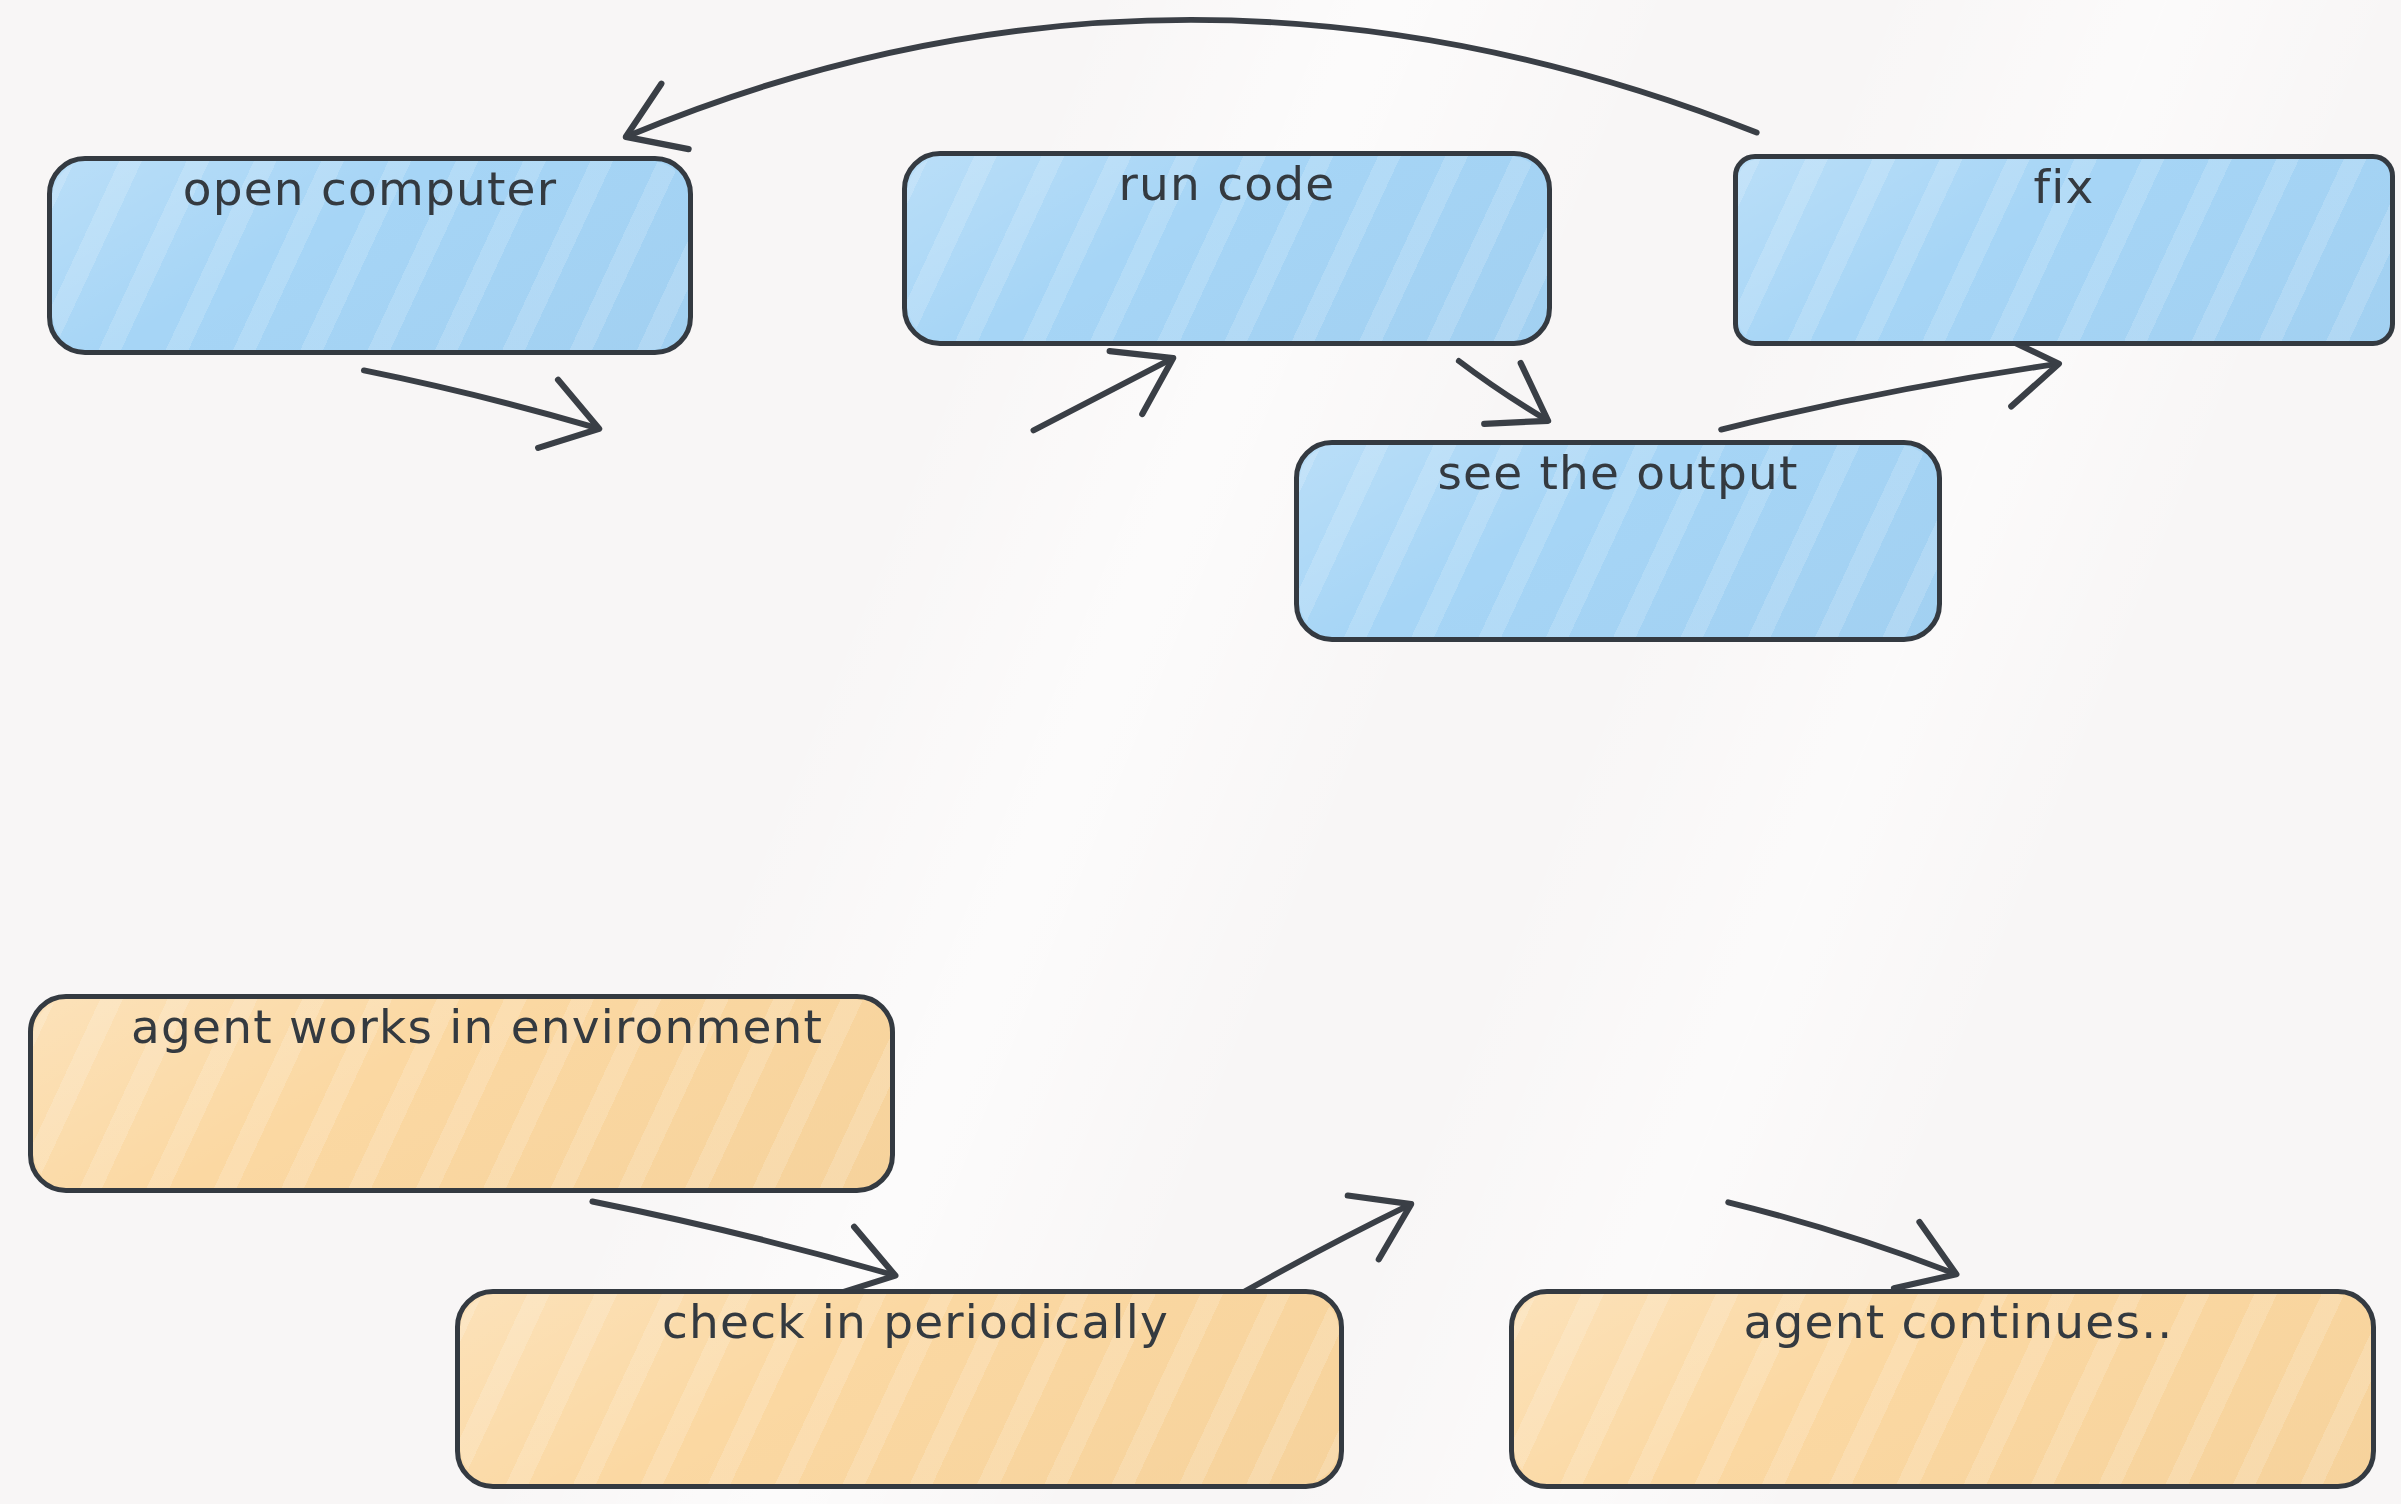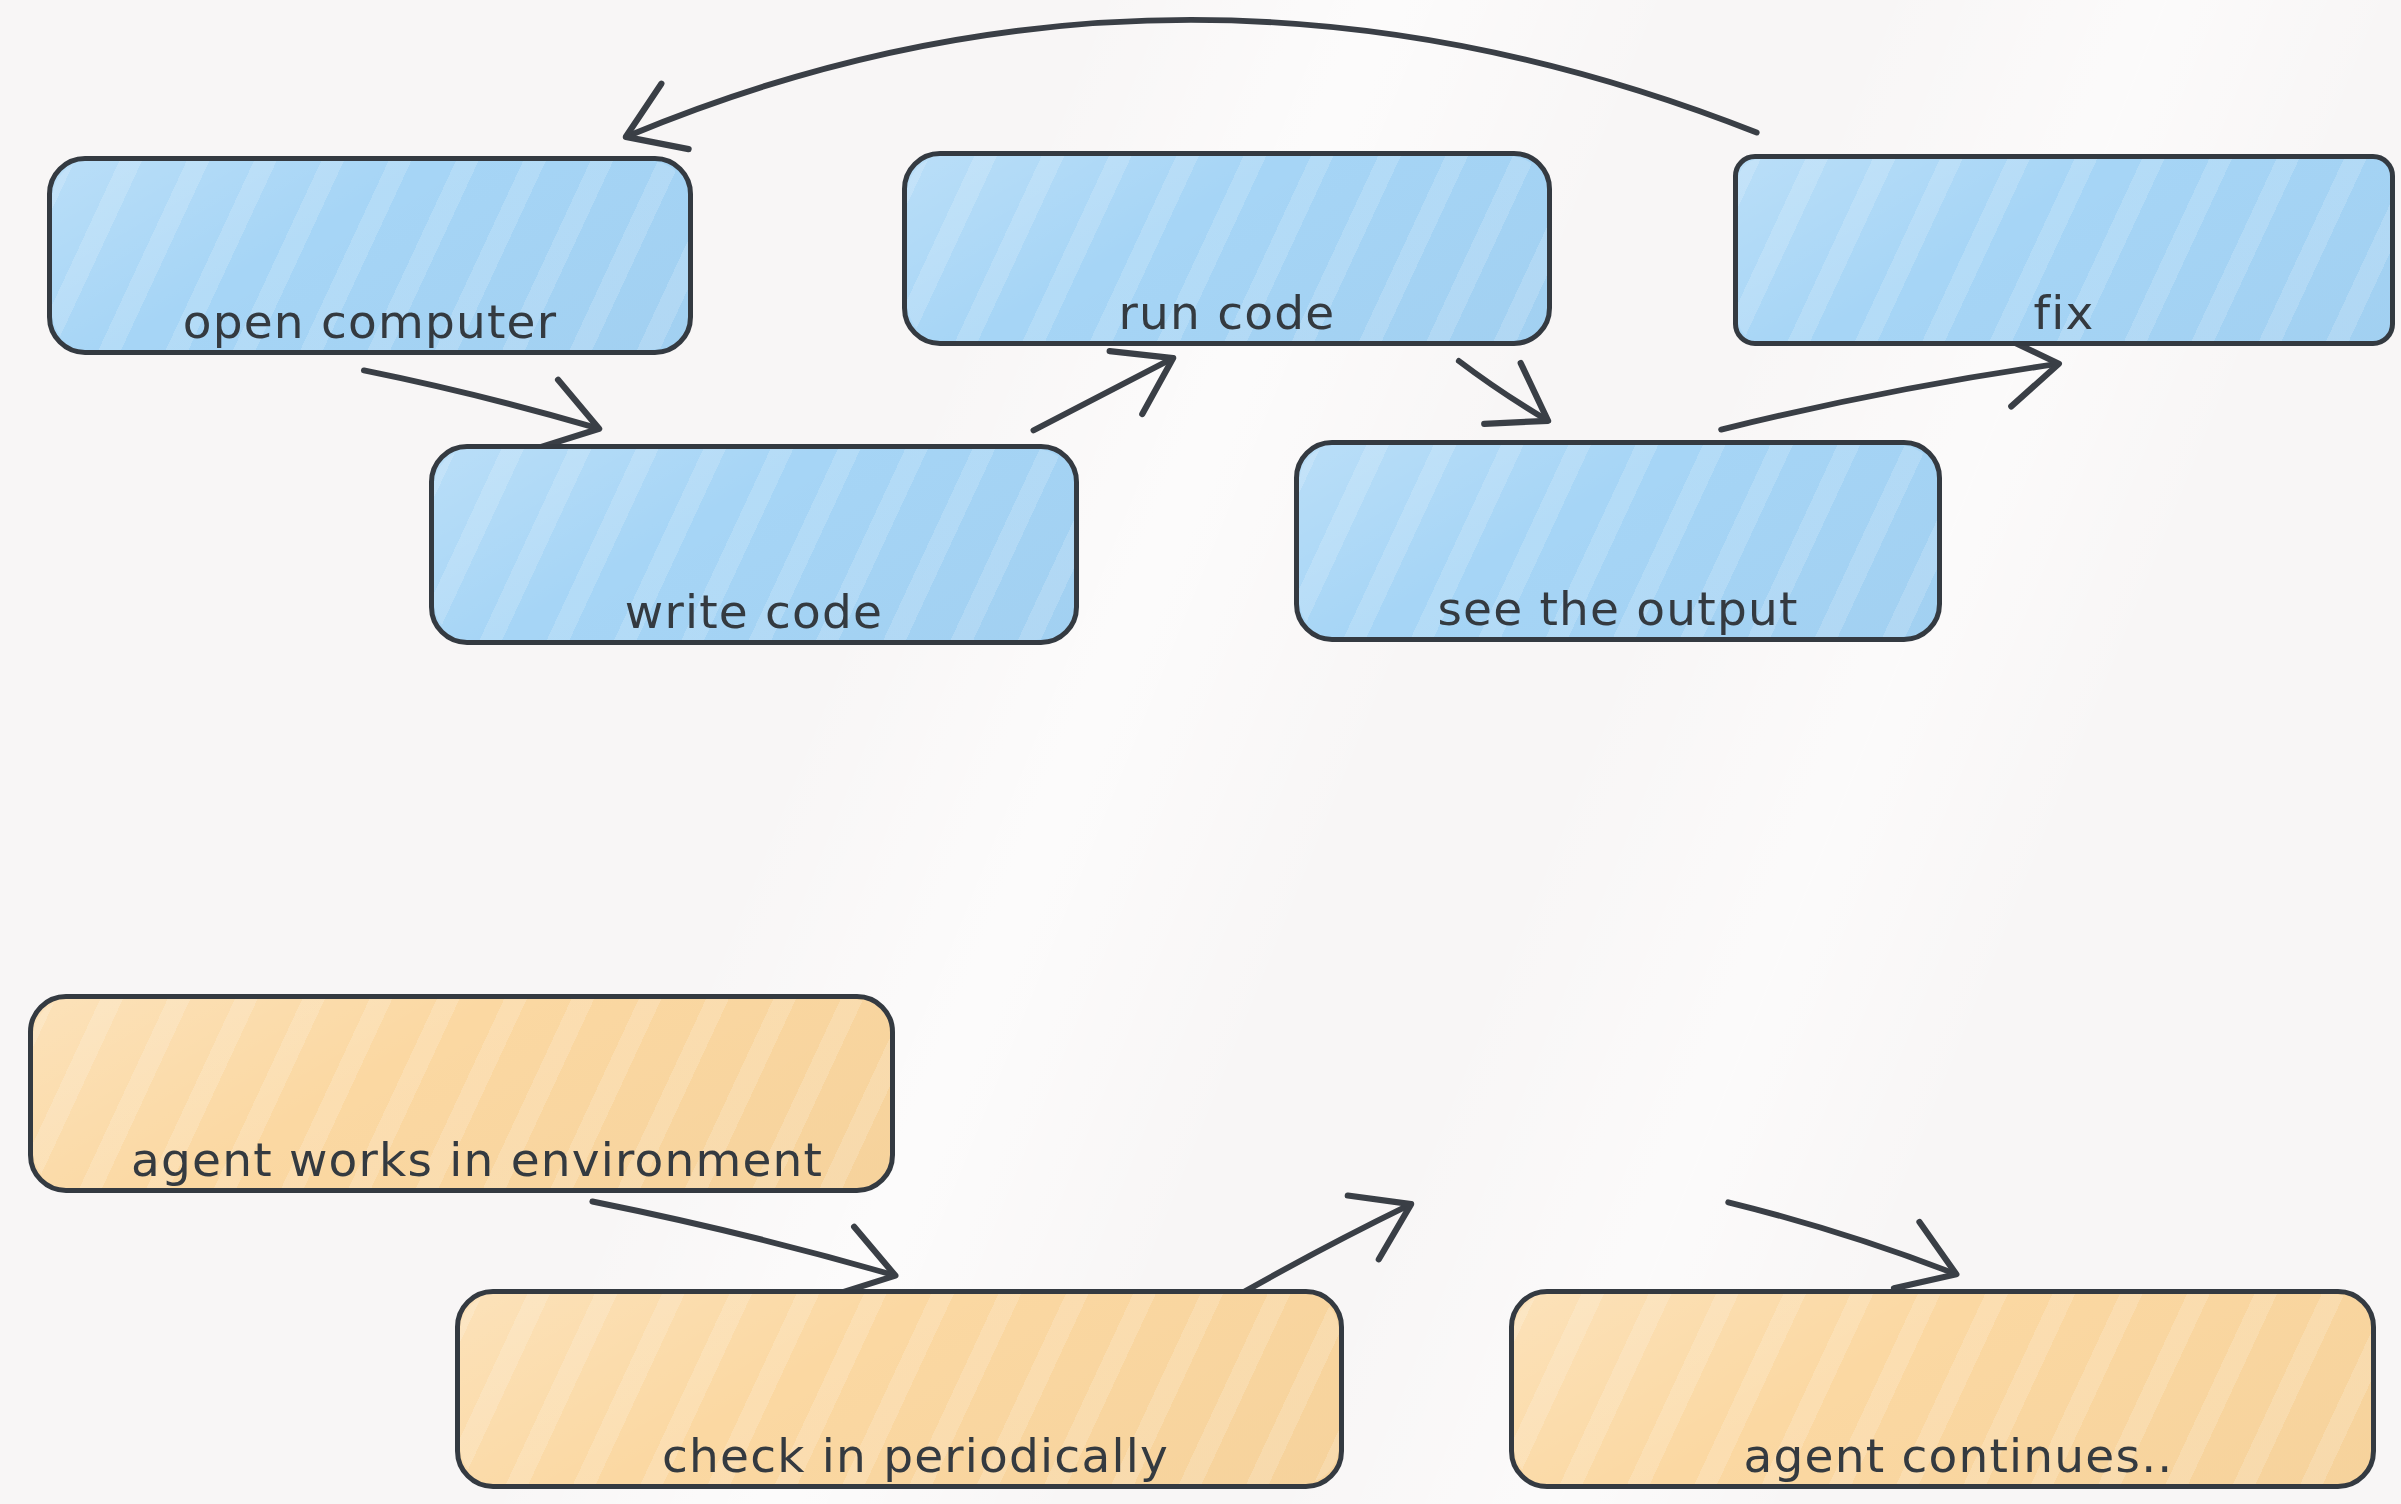--- a/index.html
+++ b/index.html
@@ -37,21 +37,21 @@
     stroke-width: 7.5;
     stroke-linecap: round;
   }
 
   .node {
     position: absolute;
     box-sizing: border-box;
     border: 5.5px solid #343a41;
     border-radius: 38px;
     display: flex;
-    align-items: flex-end;
+    align-items: flex-start;
     justify-content: center;
     text-align: center;
     color: #343a40;
     font-size: 47px;
     letter-spacing: 1.2px;
     line-height: 1.2;
     overflow: hidden;
   }
   .node::after {
     
@@ -116,23 +116,20 @@
     <path class="edge" d="M2230 168 Q1500 -120 798 172" marker-end="url(#arrowhead)"></path>
     <path class="edge" d="M752 1525 Q950 1565 1133 1618" marker-end="url(#arrowhead)"></path>
     <path class="edge" d="M1552 1655 Q1675 1585 1788 1530" marker-end="url(#arrowhead)"></path>
     <path class="edge" d="M2194 1526 Q2340 1562 2480 1616" marker-end="url(#arrowhead)"></path>
   </svg>
 
   <div class="node blue" id="node-open-computer">
     <span class="label">open computer</span>
   </div>
 
-  <div class="node blue" id="node-write-code">
-    <span class="label">write code</span>
-  </div>
 
   <div class="node blue" id="node-run-code">
     <span class="label">run code</span>
   </div>
 
   <div class="node blue" id="node-see-the-output">
     <span class="label">see the output</span>
   </div>
 
   <div class="node blue" id="node-fix">

